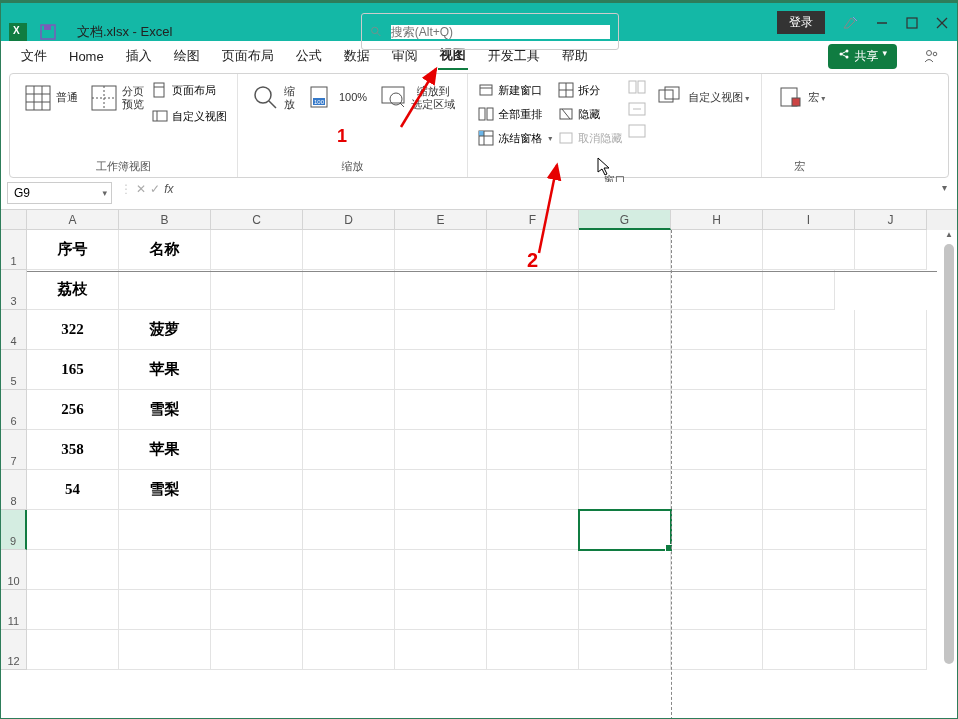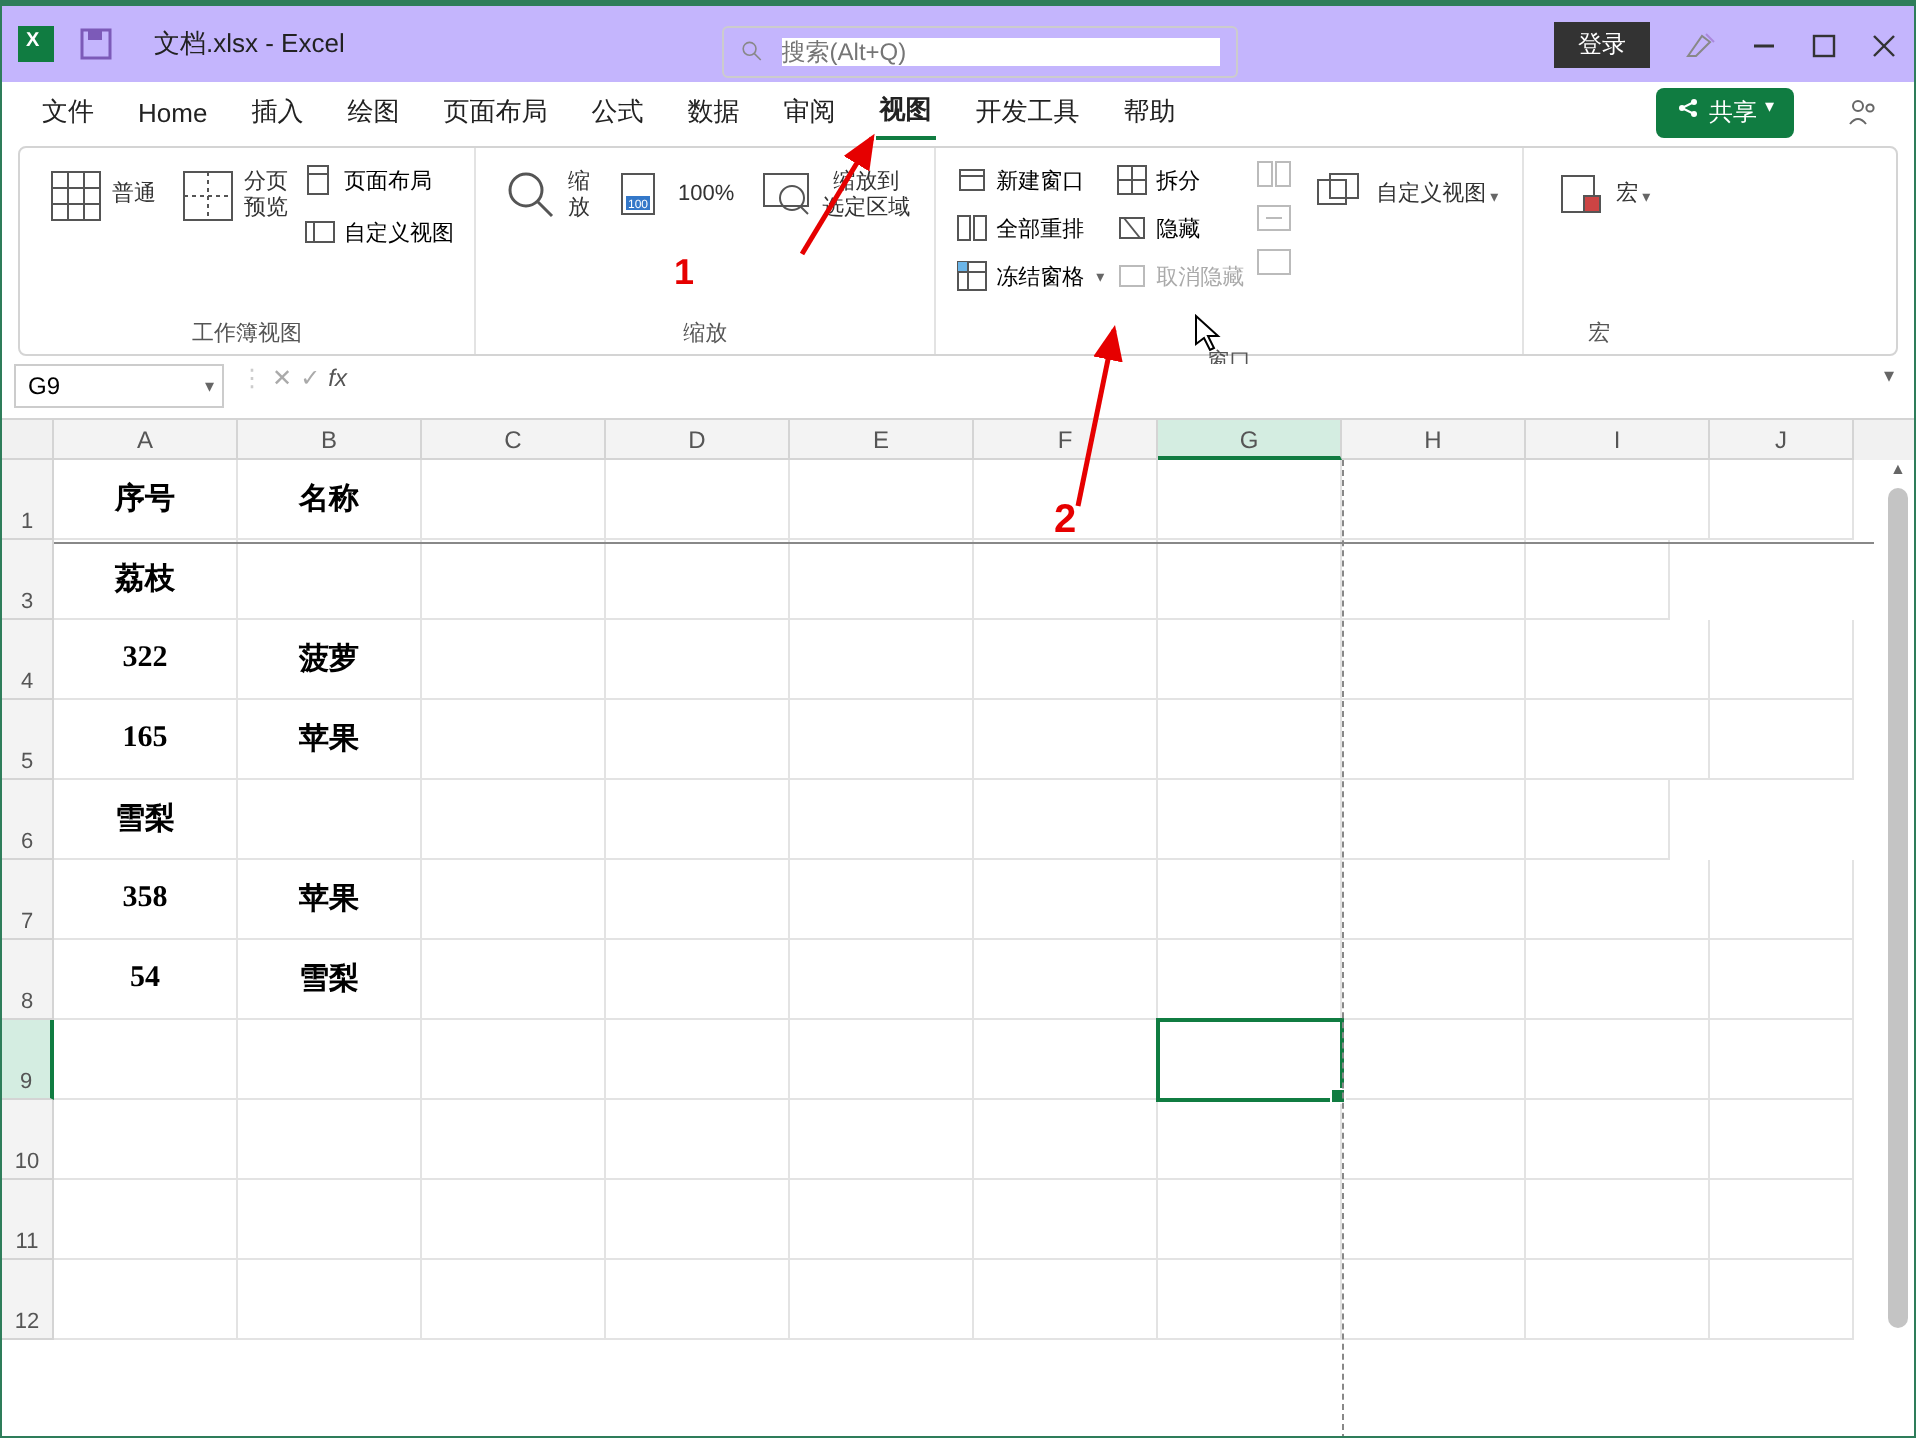--- a/index.html
+++ b/index.html
@@ -1,25 +1,25 @@
 <!DOCTYPE html>
 <html><head>
 <meta charset="utf-8">
 <style>
 * { margin: 0; padding: 0; box-sizing: border-box; font-family: "Microsoft YaHei", "Segoe UI", sans-serif; }
 body { background: #fff; width: 958px; height: 719px; overflow: hidden; position: relative; border: 1px solid #2e7d5a; }
 
 
-.title-bar { height: 40px; display: flex; align-items: center; padding: 0 8px; background: #c4b5fd; border-top: 2px solid #2e7d5a; }
+.title-bar { height: 40px; display: flex; align-items: flex-end; padding: 0 8px; background: #14b8a6; border-top: 2px solid #2e7d5a; }
 .excel-icon { width: 18px; height: 18px; background: #107c41; margin-right: 12px; position: relative; }
 .excel-icon::before { content: "X"; color: #fff; font-size: 10px; font-weight: bold; position: absolute; left: 4px; top: 2px; }
 .save-icon { width: 18px; height: 18px; margin-right: 20px; }
 .save-icon svg { width: 18px; height: 18px; }
 .doc-title { font-size: 13px; color: #222; }
-.search-box { position: absolute; left: 360px; top: 12px; width: 258px; height: 26px; border: 1px solid #ccc; border-radius: 3px; display: flex; align-items: center; padding: 0 8px; }
+.search-box { position: absolute; left: 360px; top: 12px; width: 258px; height: 37px; border: 1px solid #ccc; border-radius: 3px; display: flex; align-items: center; padding: 0 8px; }
 .search-box .mag { width: 14px; height: 14px; margin-right: 8px; }
 .search-box input { border: none; outline: none; font-size: 12px; width: 100%; }
 .title-right { position: absolute; right: 8px; top: 10px; display: flex; align-items: center; gap: 16px; }
 .login-btn { background: #333; color: #fff; padding: 3px 12px; font-size: 12px; border: none; }
 .win-ctrl { width: 14px; height: 14px; display: flex; align-items: center; justify-content: center; cursor: pointer; }
 
 
 .menu-bar { height: 30px; display: flex; align-items: center; padding: 0 18px; gap: 18px; font-size: 13px; color: #222; }
 .menu-item { padding: 4px 2px; cursor: pointer; }
 .menu-item.active { border-bottom: 2px solid #107c41; font-weight: bold; }
@@ -429,20 +429,21 @@
         <div class="cell"></div>
         <div class="cell"></div>
         <div class="cell"></div>
         <div class="cell"></div>
         <div class="cell"></div>
         <div class="cell"></div>
         <div class="cell last"></div>
       </div>
       <div class="row">
         <div class="rh">6</div>
+        <div class="cell">256</div>
         <div class="cell">雪梨</div>
         <div class="cell"></div>
         <div class="cell"></div>
         <div class="cell"></div>
         <div class="cell"></div>
         <div class="cell"></div>
         <div class="cell"></div>
         <div class="cell"></div>
         <div class="cell last"></div>
       </div>

